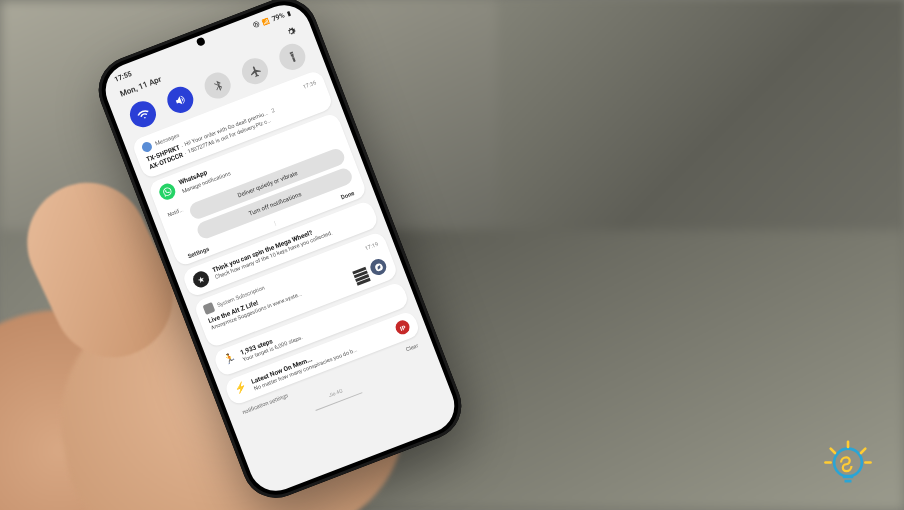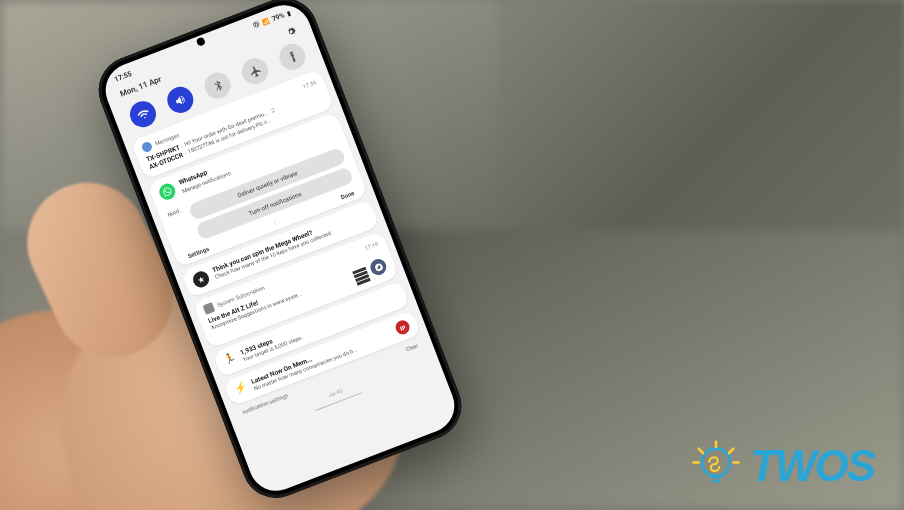--- a/index.html
+++ b/index.html
@@ -494,14 +494,13 @@
       <circle cx="30" cy="26" r="16" fill="none" stroke="#2aa5d6" stroke-width="3"></circle>
       <path d="M24 40 h12 v4 h-12z M26 46 h8 v3 h-8z" fill="#2aa5d6"></path>
       <line x1="30" y1="2" x2="30" y2="8" stroke="#ffcc33" stroke-width="3" stroke-linecap="round"></line>
       <line x1="10" y1="10" x2="15" y2="15" stroke="#ffcc33" stroke-width="3" stroke-linecap="round"></line>
       <line x1="50" y1="10" x2="45" y2="15" stroke="#ffcc33" stroke-width="3" stroke-linecap="round"></line>
       <line x1="4" y1="26" x2="10" y2="26" stroke="#ffcc33" stroke-width="3" stroke-linecap="round"></line>
       <line x1="56" y1="26" x2="50" y2="26" stroke="#ffcc33" stroke-width="3" stroke-linecap="round"></line>
       <path d="M22 26 a6 6 0 0 1 6 -6 a4 4 0 0 1 0 8 a4 4 0 0 0 0 8 a6 6 0 0 0 6 -6" fill="none" stroke="#ffcc33" stroke-width="2.5"></path>
     </svg>
   </div>
-  <span class="logo-text">TWOS</span>
 </div>
 
 </body></html>

